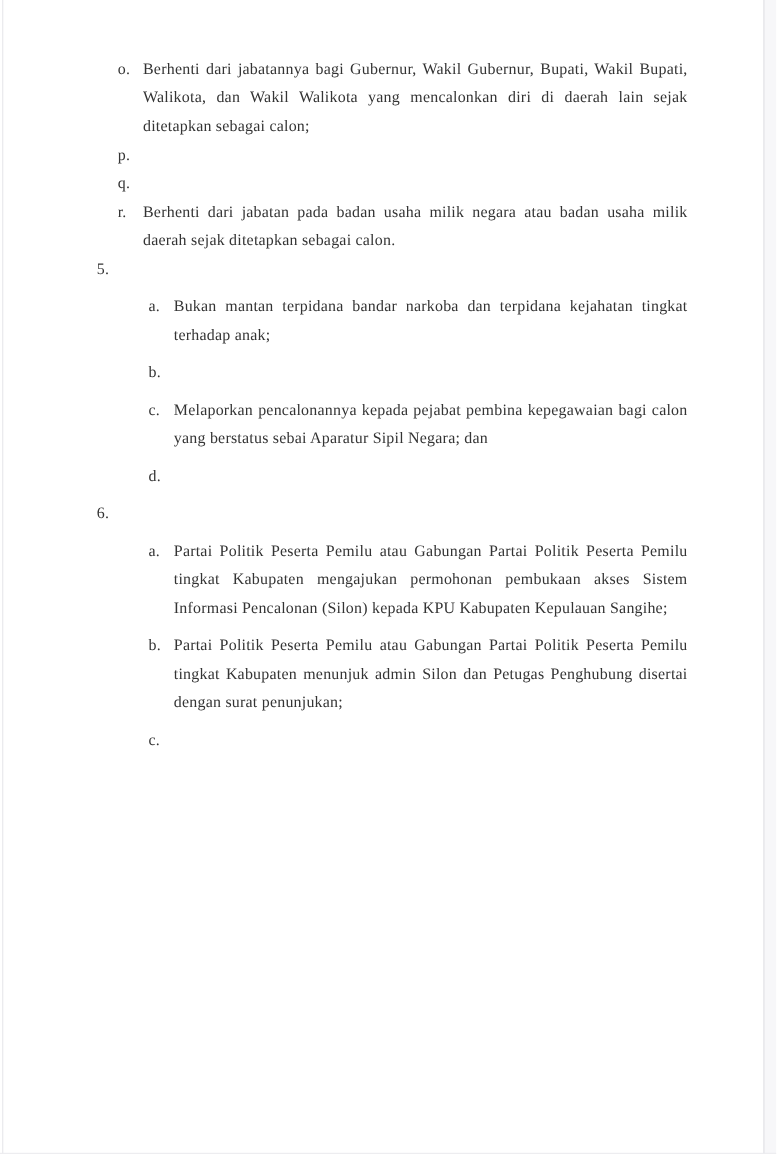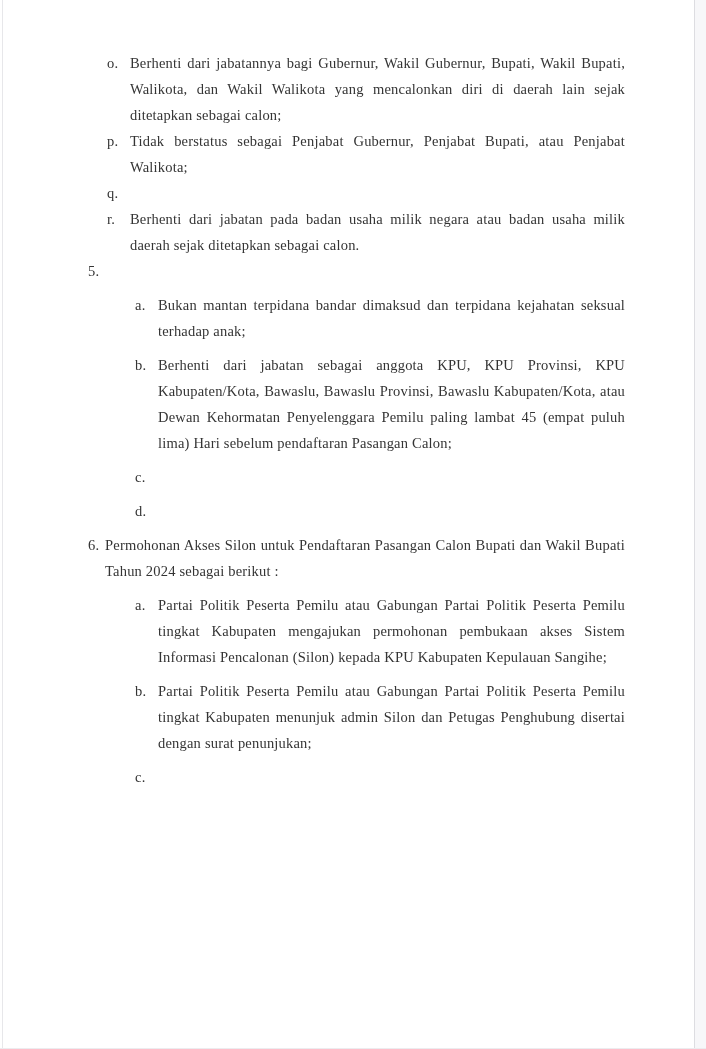--- a/index.html
+++ b/index.html
@@ -82,51 +82,49 @@
   <span class="edge-bottom"></span>
 
   <div class="content">
 
     <div class="item lvl-o">
       <span class="marker">o.</span>
       <div class="text">Berhenti dari jabatannya bagi Gubernur, Wakil Gubernur, Bupati, Wakil Bupati, Walikota, dan Wakil Walikota yang mencalonkan diri di daerah lain sejak ditetapkan sebagai calon;</div>
     </div>
     <div class="item lvl-o">
       <span class="marker">p.</span>
-      <div class="text">Tidak berstatus sebagai Penjabat Gubernur, Penjabat Bupati, atau Penjabat Walikota;</div>
     </div>
     <div class="item lvl-o">
       <span class="marker">q.</span>
     </div>
     <div class="item lvl-o">
       <span class="marker">r.</span>
       <div class="text">Berhenti dari jabatan pada badan usaha milik negara atau badan usaha milik daerah sejak ditetapkan sebagai calon.</div>
     </div>
 
     <div class="item lvl-n">
       <span class="marker">5.</span>
     </div>
     <div class="item lvl-s spaced">
       <span class="marker">a.</span>
-      <div class="text">Bukan mantan terpidana bandar dimaksud dan terpidana kejahatan seksual terhadap anak;</div>
+      <div class="text">Bukan mantan terpidana bandar narkoba dan terpidana kejahatan tingkat terhadap anak;</div>
     </div>
     <div class="item lvl-s spaced">
       <span class="marker">b.</span>
-      <div class="text">Berhenti dari jabatan sebagai anggota KPU, KPU Provinsi, KPU Kabupaten/Kota, Bawaslu, Bawaslu Provinsi, Bawaslu Kabupaten/Kota, atau Dewan Kehormatan Penyelenggara Pemilu paling lambat 45 (empat puluh lima) Hari sebelum pendaftaran Pasangan Calon;</div>
     </div>
     <div class="item lvl-s spaced">
       <span class="marker">c.</span>
+      <div class="text">Melaporkan pencalonannya kepada pejabat pembina kepegawaian bagi calon yang berstatus sebai Aparatur Sipil Negara; dan</div>
     </div>
     <div class="item lvl-s spaced">
       <span class="marker">d.</span>
     </div>
 
     <div class="item lvl-n spaced">
       <span class="marker">6.</span>
-      <div class="text">Permohonan Akses Silon untuk Pendaftaran Pasangan Calon Bupati dan Wakil Bupati Tahun 2024 sebagai berikut :</div>
     </div>
     <div class="item lvl-s spaced">
       <span class="marker">a.</span>
       <div class="text">Partai Politik Peserta Pemilu atau Gabungan Partai Politik Peserta Pemilu tingkat Kabupaten mengajukan permohonan pembukaan akses Sistem Informasi Pencalonan (Silon) kepada KPU Kabupaten Kepulauan Sangihe;</div>
     </div>
     <div class="item lvl-s spaced">
       <span class="marker">b.</span>
       <div class="text">Partai Politik Peserta Pemilu atau Gabungan Partai Politik Peserta Pemilu tingkat Kabupaten menunjuk admin Silon dan Petugas Penghubung disertai dengan surat penunjukan;</div>
     </div>
     <div class="item lvl-s spaced cutoff">

